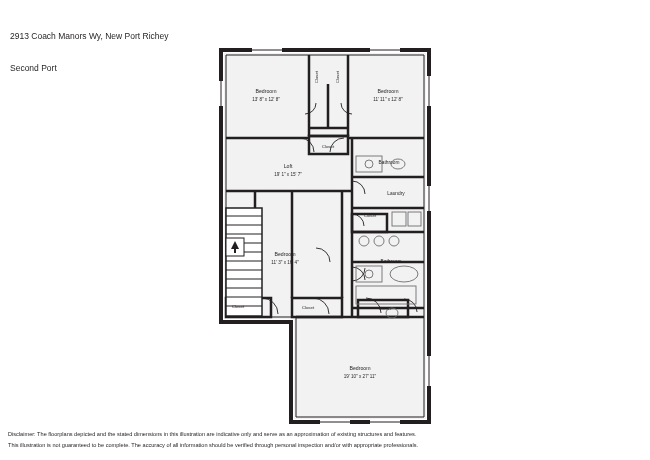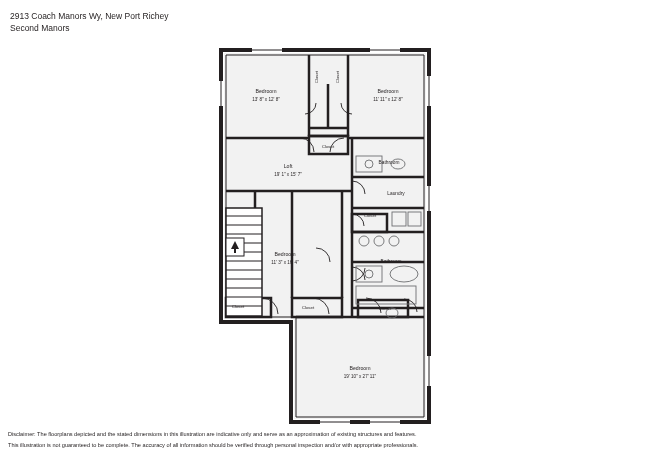--- a/index.html
+++ b/index.html
@@ -16,21 +16,21 @@
     overflow: hidden;
   }
   .header {
     position: absolute;
     left: 10px;
     top: 10px;
     font-size: 8.5px;
     line-height: 12px;
     color: #231f20;
   }
-  .header div { white-space: nowrap; }
+  .header div { white-space: nowrap; margin-top: 20px; }
 
   .plan {
     position: absolute;
     left: 0;
     top: 36px;
     width: 650px;
     height: 392px;
   }
   .plan svg { display: block; }
 
@@ -45,21 +45,21 @@
   }
   .footer div { margin-bottom: 2px; }
 
   
 </style>
 </head>
 <body>
 
 <div class="header">
   <div>2913 Coach Manors Wy, New Port Richey</div>
-  <div>Second Manors</div>
+  <div>Second Port</div>
 </div>
 
 <div class="plan">
 <svg width="650" height="392" viewBox="0 0 650 392" xmlns="http://www.w3.org/2000/svg">
 
   <g>
 
     <path d="M221 14 L429 14 L429 286 L429 386 L291 386 L291 286 L221 286 Z" fill="#ffffff" stroke="none"></path>
 
     <rect x="224" y="17" width="202" height="100" fill="#f2f2f2"></rect>

